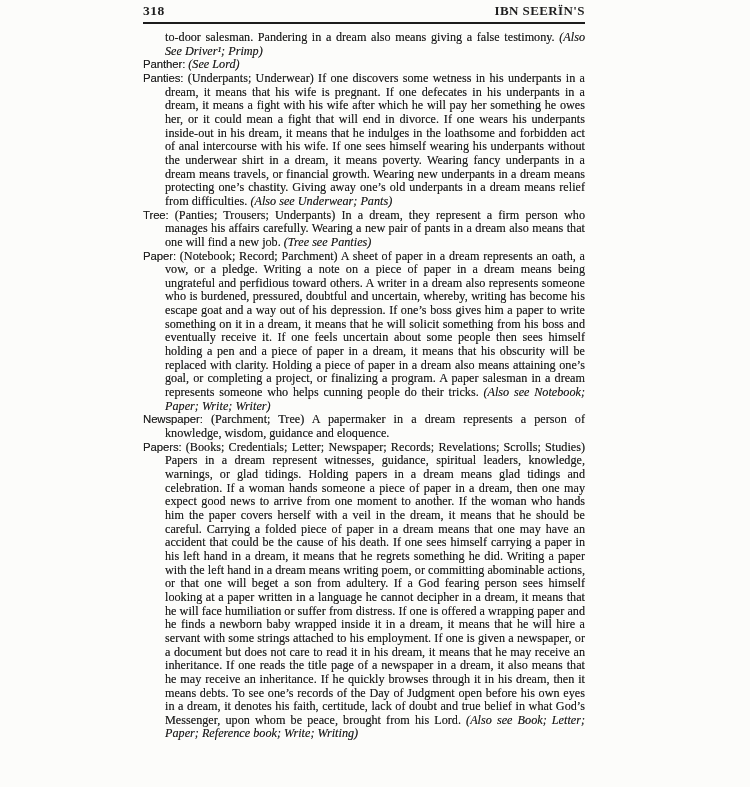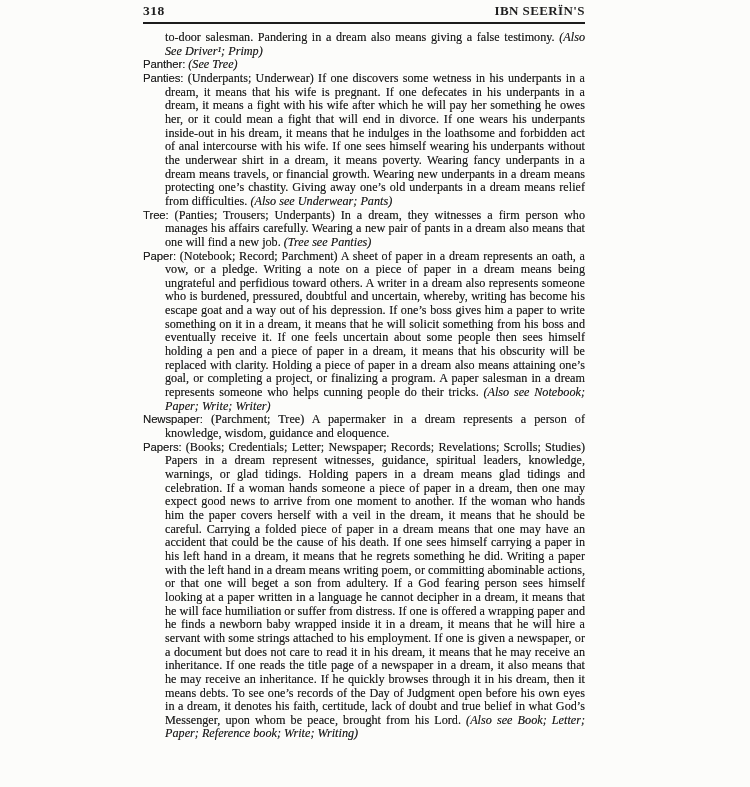--- a/index.html
+++ b/index.html
@@ -79,25 +79,25 @@
     <div class="header">
       <span class="page-num">318</span>
       <span class="book-title">IBN SEERÏN'S</span>
     </div>
     <div class="header-rule"></div>
 
     <div class="body-text">
 
       <p class="entry cont"><span class="term"></span><span>to-door salesman. Pandering in a dream also means giving a false testimony. </span><span class="also">(Also See Driver¹; Primp)</span></p>
 
-      <p class="entry"><span class="term">Panther:</span><span> </span><span class="also">(See Tree)</span></p>
+      <p class="entry"><span class="term">Panther:</span><span> </span><span class="also">(See Lord)</span></p>
 
       <p class="entry"><span class="term">Panties:</span><span> (Underpants; Underwear) If one discovers some wetness in his underpants in a dream, it means that his wife is pregnant. If one defecates in his underpants in a dream, it means a fight with his wife after which he will pay her something he owes her, or it could mean a fight that will end in divorce. If one wears his underpants inside-out in his dream, it means that he indulges in the loathsome and forbidden act of anal intercourse with his wife. If one sees himself wearing his underpants without the underwear shirt in a dream, it means poverty. Wearing fancy underpants in a dream means travels, or financial growth. Wearing new underpants in a dream means protecting one’s chastity. Giving away one’s old underpants in a dream means relief from difficulties. </span><span class="also">(Also see Underwear; Pants)</span></p>
 
-      <p class="entry"><span class="term">Tree:</span><span> (Panties; Trousers; Underpants) In a dream, they witnesses a firm person who manages his affairs carefully. Wearing a new pair of pants in a dream also means that one will find a new job. </span><span class="also">(Tree see Panties)</span></p>
+      <p class="entry"><span class="term">Tree:</span><span> (Panties; Trousers; Underpants) In a dream, they represent a firm person who manages his affairs carefully. Wearing a new pair of pants in a dream also means that one will find a new job. </span><span class="also">(Tree see Panties)</span></p>
 
       <p class="entry"><span class="term">Paper:</span><span> (Notebook; Record; Parchment) A sheet of paper in a dream represents an oath, a vow, or a pledge. Writing a note on a piece of paper in a dream means being ungrateful and perfidious toward others. A writer in a dream also represents someone who is burdened, pressured, doubtful and uncertain, whereby, writing has become his escape goat and a way out of his depression. If one’s boss gives him a paper to write something on it in a dream, it means that he will solicit something from his boss and eventually receive it. If one feels uncertain about some people then sees himself holding a pen and a piece of paper in a dream, it means that his obscurity will be replaced with clarity. Holding a piece of paper in a dream also means attaining one’s goal, or completing a project, or finalizing a program. A paper salesman in a dream represents someone who helps cunning people do their tricks. </span><span class="also">(Also see Notebook; Paper; Write; Writer)</span></p>
 
       <p class="entry"><span class="term">Newspaper:</span><span> (Parchment; Tree) A papermaker in a dream represents a person of knowledge, wisdom, guidance and eloquence.</span><span class="also"></span></p>
 
       <p class="entry"><span class="term">Papers:</span><span> (Books; Credentials; Letter; Newspaper; Records; Revelations; Scrolls; Studies) Papers in a dream represent witnesses, guidance, spiritual leaders, knowledge, warnings, or glad tidings. Holding papers in a dream means glad tidings and celebration. If a woman hands someone a piece of paper in a dream, then one may expect good news to arrive from one moment to another. If the woman who hands him the paper covers herself with a veil in the dream, it means that he should be careful. Carrying a folded piece of paper in a dream means that one may have an accident that could be the cause of his death. If one sees himself carrying a paper in his left hand in a dream, it means that he regrets something he did. Writing a paper with the left hand in a dream means writing poem, or committing abominable actions, or that one will beget a son from adultery. If a God fearing person sees himself looking at a paper written in a language he cannot decipher in a dream, it means that he will face humiliation or suffer from distress. If one is offered a wrapping paper and he finds a newborn baby wrapped inside it in a dream, it means that he will hire a servant with some strings attached to his employment. If one is given a newspaper, or a document but does not care to read it in his dream, it means that he may receive an inheritance. If one reads the title page of a newspaper in a dream, it also means that he may receive an inheritance. If he quickly browses through it in his dream, then it means debts. To see one’s records of the Day of Judgment open before his own eyes in a dream, it denotes his faith, certitude, lack of doubt and true belief in what God’s Messenger, upon whom be peace, brought from his Lord. </span><span class="also">(Also see Book; Letter; Paper; Reference book; Write; Writing)</span></p>
 
     </div>
   </div>
 </div>

